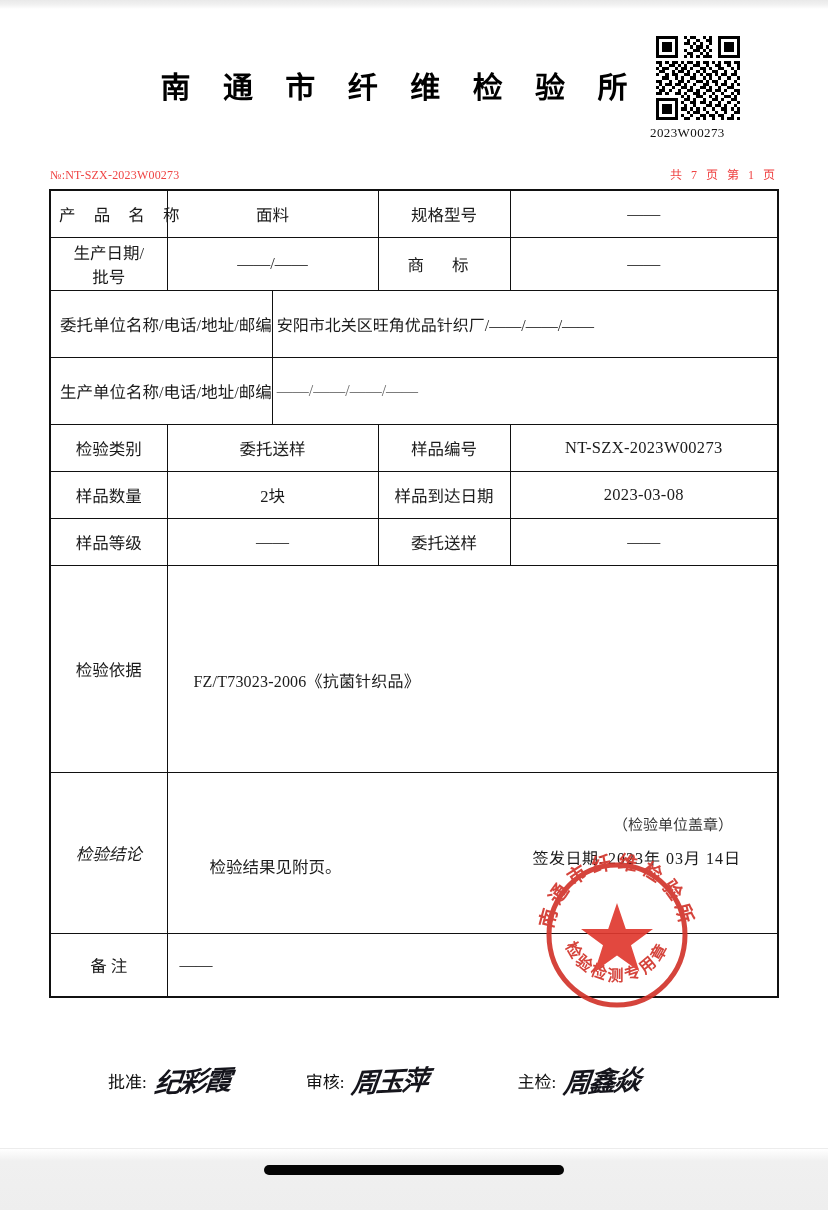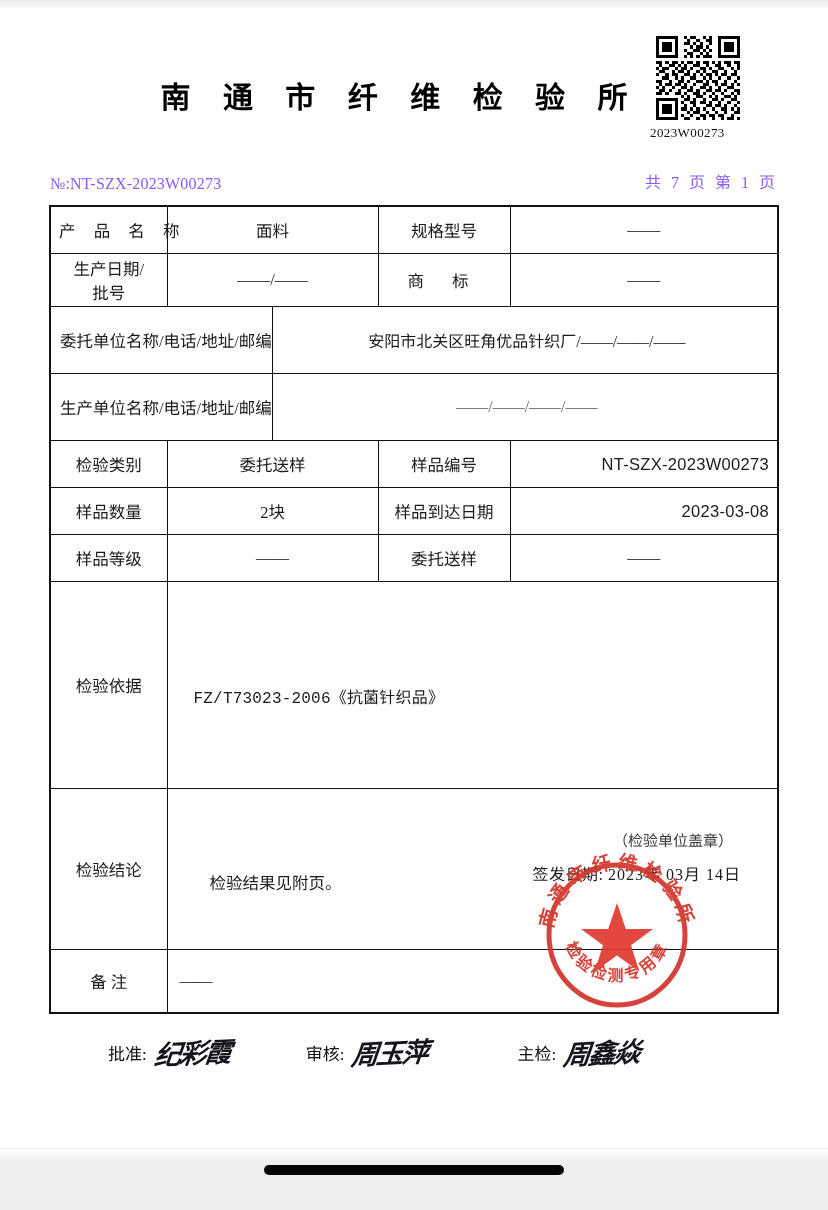--- a/index.html
+++ b/index.html
@@ -47,21 +47,21 @@
     text-align: center;
     font-family: "DejaVu Serif", "Liberation Serif", serif;
     font-weight: bold;
     color: #000;
     white-space: nowrap;
   }
   #title-main {
     font-size: 30px;
     letter-spacing: 11px;
     padding-left: 11px;
-    margin-top: 28px;
+    margin-top: 18px;
     margin-right: 40px;
   }
   #title-sub {
     font-size: 27px;
     letter-spacing: 11px;
     padding-left: 11px;
     margin-top: 24px;
     margin-right: 40px;
   }
 
@@ -84,27 +84,27 @@
     font-size: 13px;
     letter-spacing: 0.4px;
     color: #111;
     margin-top: 2px;
   }
 
   
   #meta-row {
     position: relative;
     width: 728px;
-    margin: 12px auto;
+    margin: 2px auto;
     height: 24px;
     display: flex;
     justify-content: space-between;
     align-items: flex-end;
-    font-size: 16px;
-    color: #8b5cf6;
+    font-size: 12px;
+    color: #ef4444;
   }
   #report-no {
     font-family: "Liberation Serif", serif;
     letter-spacing: 0.2px;
     white-space: nowrap;
   }
   #page-count {
     font-family: "Liberation Serif", serif;
     letter-spacing: 3px;
     white-space: nowrap;
@@ -126,41 +126,39 @@
     vertical-align: middle;
   }
   .lbl {
     text-align: center;
     white-space: nowrap;
   }
   .val {
     text-align: center;
   }
   .val-en {
-    font-family: Liberation Sans, sans-serif;
+    font-family: Liberation Serif, serif;
     letter-spacing: 0.3px;
-    text-align: right;
   }
   .sp-wide { letter-spacing: 7px; padding-left: 7px; }
   .sp-mid  { letter-spacing: 12px; padding-left: 12px; }
 
   tr.r-std td { height: 46px; }
   tr.r-two td { height: 52px; }
 
   
   .unit-cell {
     padding: 0 !important;
     height: 66px;
   }
   .unit-wrap {
     display: flex;
     align-items: center;
     height: 100%;
     width: 100%;
-    text-align: center;
   }
   .unit-label {
     flex: 0 0 auto;
     padding-left: 9px;
     padding-right: 0;
     border-right: 1.5px solid #111;
     height: 100%;
     display: flex;
     align-items: center;
     font-size: 16.5px;
@@ -179,26 +177,26 @@
   .basis-label td, .basis-cell { vertical-align: middle; }
   .tall-basis { height: 206px; }
   .basis-body {
     height: 100%;
     padding: 22px 0 0 18px;
     box-sizing: border-box;
     text-align: left;
     font-size: 16px;
   }
   .basis-text {
-    font-family: Liberation Mono, monospace;
+    font-family: Liberation Serif, serif;
     letter-spacing: 0.2px;
   }
 
   
-  .tall-concl { height: 160px; }
+  .tall-concl { height: 160px; font-style: italic; }
   .concl-body {
     position: relative;
     height: 100%;
     box-sizing: border-box;
     padding: 26px 0 0 42px;
     text-align: left;
     font-size: 16.5px;
   }
   #issue-line {
     position: absolute;
@@ -243,20 +241,21 @@
     margin: 26px auto 0 auto;
     display: flex;
     align-items: flex-end;
     font-size: 17px;
     color: #111;
   }
   .sig-group {
     display: flex;
     align-items: flex-end;
     white-space: nowrap;
+    margin-top: 44px;
   }
   #sig-approve { margin-left: 58px; }
   #sig-review  { margin-left: 78px; }
   #sig-chief   { margin-left: 92px; }
   .sig-label { padding-bottom: 4px; }
   .sig-mark {
     margin-left: 6px;
     font-family: "DejaVu Serif", serif;
     font-size: 27px;
     font-style: italic;

